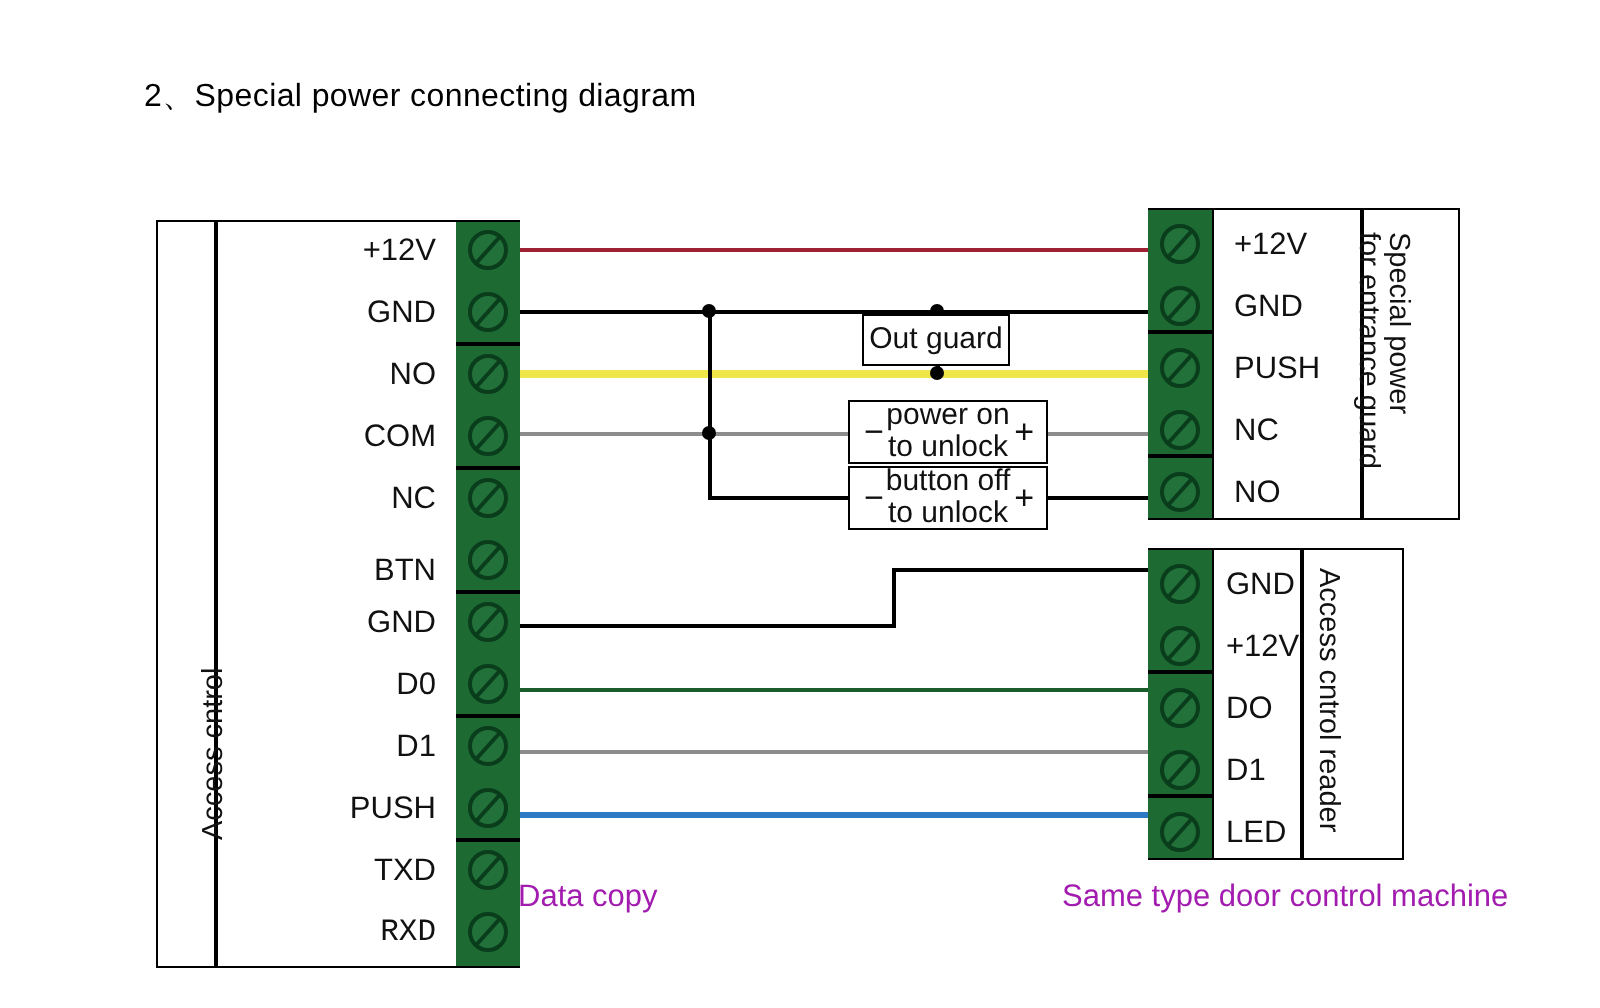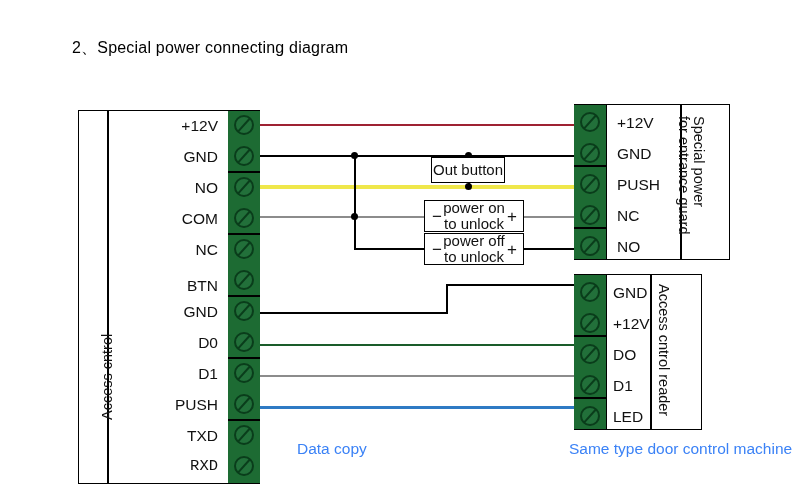--- a/index.html
+++ b/index.html
@@ -50,21 +50,21 @@
 
   
   .cbox{position:absolute;box-sizing:border-box;border:1.8px solid #000;background:#fff;
         display:flex;align-items:center;justify-content:center;}
   .cbox .lbl{font-size:15px;color:#111;white-space:nowrap;text-align:center;line-height:1.05;}
   .cbox .sgn{position:absolute;font-size:17px;color:#111;line-height:1;}
   .cbox .sgn.minus{left:7px;top:50%;transform:translateY(-50%);}
   .cbox .sgn.plusm{right:6px;top:50%;transform:translateY(-50%);}
 
   
-  .cap{position:absolute;font-size:15.5px;color:#3b82f6;white-space:nowrap;margin-left:38px;}
+  .cap{position:absolute;font-size:15.5px;color:#a21caf;white-space:nowrap;}
 </style>
 </head>
 <body>
 
 <div id="stage">
 
   <div class="title">2、Special power connecting diagram</div>
 
   <div class="frame" style="left:78px;top:110px;width:158px;height:374px;"></div>
   <div class="vline" style="left:107px;top:110px;height:374px;"></div>
@@ -177,31 +177,31 @@
   <div class="w wv" style="left:446px;top:284px;height:30px;background:#000;"></div>
   <div class="w wh" style="left:446px;top:284px;width:128px;background:#000;"></div>
 
   <div class="w wh" style="left:260px;top:344px;width:314px;background:#1a5c2a;"></div>
 
   <div class="w wh" style="left:260px;top:375px;width:314px;background:#8c8c8c;"></div>
 
   <div class="w wh" style="left:260px;top:406px;width:314px;height:2.6px;background:#2e7ac4;"></div>
 
   <div class="cbox" style="left:431px;top:157px;width:74px;height:26px;">
-    <span class="lbl">Out button</span>
+    <span class="lbl">Out guard</span>
   </div>
 
   <div class="cbox" style="left:424px;top:200px;width:100px;height:32px;">
     <span class="sgn minus">−</span>
     <span class="lbl"><span>power on</span><br><span>to unlock</span></span>
     <span class="sgn plusm">+</span>
   </div>
 
   <div class="cbox" style="left:424px;top:233px;width:100px;height:32px;">
     <span class="sgn minus">−</span>
-    <span class="lbl"><span>power off</span><br><span>to unlock</span></span>
+    <span class="lbl"><span>button off</span><br><span>to unlock</span></span>
     <span class="sgn plusm">+</span>
   </div>
 
   <div class="cap" style="left:259px;top:440px;">Data copy</div>
   <div class="cap" style="left:531px;top:440px;text-align:right;">Same type door control machine</div>
 
 </div>
 
 </body></html>

